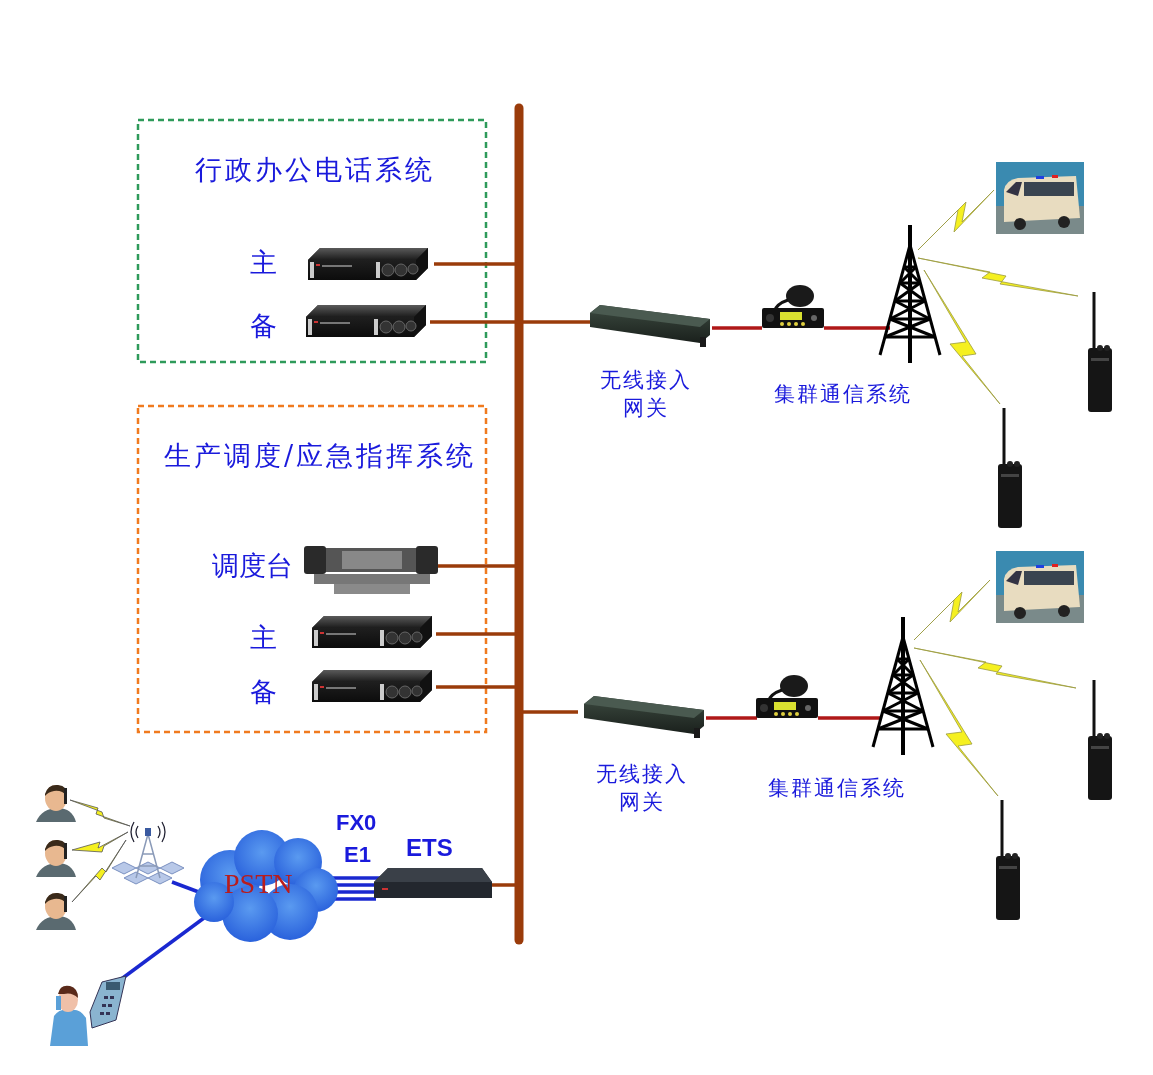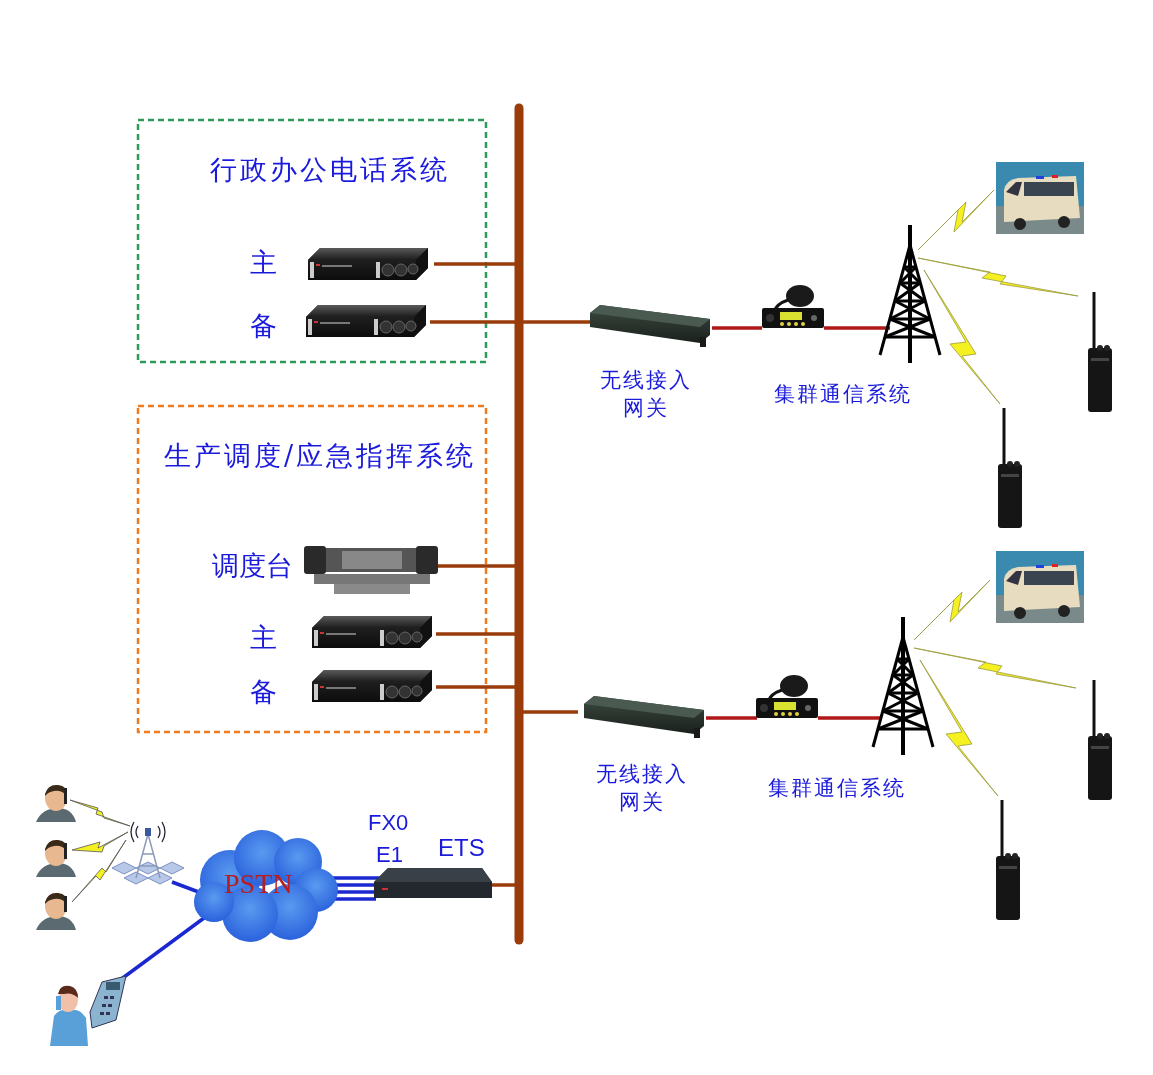--- a/index.html
+++ b/index.html
@@ -3,21 +3,21 @@
 <meta charset="utf-8">
 <style>
   html, body { margin:0; padding:0; background:#ffffff; }
   body { width:1153px; height:1075px; position:relative; overflow:hidden;
          font-family:"DejaVu Serif", serif; }
   .lbl { position:absolute; color:#1a1adc; font-family:"DejaVu Serif", serif; white-space:nowrap; }
   .title { font-size:27px; letter-spacing:3px; }
   .small { font-size:21px; letter-spacing:2px; text-align:center; }
   .tag { font-size:27px; }
   svg#diagram { position:absolute; left:0; top:0; }
-  .sans { font-family:"Liberation Sans", sans-serif; font-weight:normal;margin-left:32px; }
+  .sans { font-family:"Liberation Sans", sans-serif; font-weight:bold; }
 </style>
 </head>
 <body>
 
 <svg id="diagram" width="1153" height="1075" viewBox="0 0 1153 1075" xmlns="http://www.w3.org/2000/svg">
   <defs>
     <linearGradient id="srvTop" x1="0" y1="0" x2="0" y2="1">
       <stop offset="0" stop-color="#5a5a5a"></stop>
         <stop offset="1" stop-color="#1c1c1c"></stop>
     </linearGradient>
@@ -221,21 +221,21 @@
         <rect x="58" y="24" width="4" height="3"></rect>
         <rect x="64" y="24" width="4" height="3"></rect>
         <rect x="56" y="32" width="4" height="3"></rect>
         <rect x="62" y="32" width="4" height="3"></rect>
         <rect x="54" y="40" width="4" height="3"></rect>
         <rect x="60" y="40" width="4" height="3"></rect>
       </g>
   </g>
 </svg>
 
-<div class="lbl title" style="left:210px;top:152px;text-align:center;">行政办公电话系统</div>
+<div class="lbl title" style="left:195px;top:152px;text-align:center;">行政办公电话系统</div>
 <div class="lbl tag" style="left:250px;top:245px;">主</div>
 <div class="lbl tag" style="left:250px;top:308px;">备</div>
 
 <div class="lbl title" style="left:164px;top:438px;">生产调度/应急指挥系统</div>
 <div class="lbl tag" style="left:212px;top:548px;">调度台</div>
 <div class="lbl tag" style="left:250px;top:620px;">主</div>
 <div class="lbl tag" style="left:250px;top:674px;">备</div>
 
 <div class="lbl small" style="left:588px;top:366px;width:116px;">
   <div>无线接入</div>

